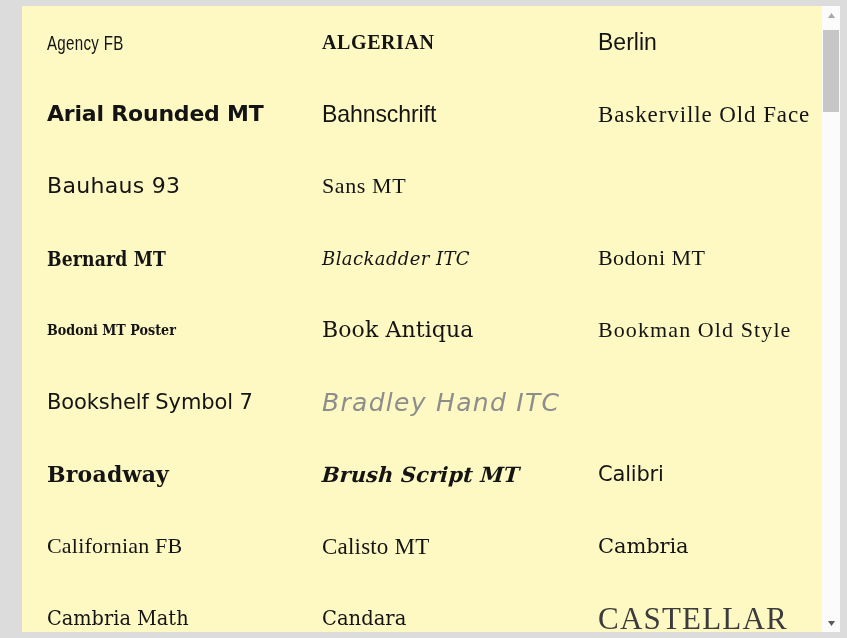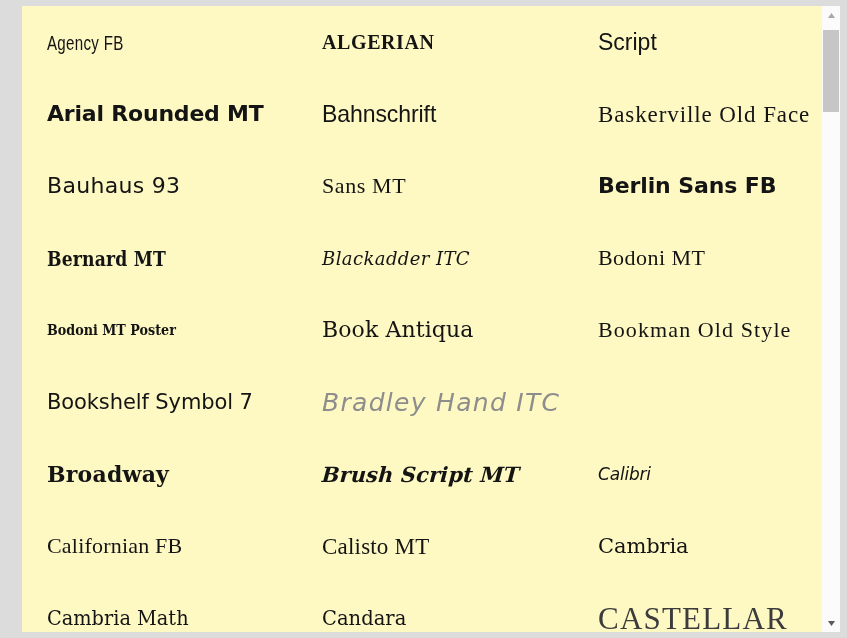--- a/index.html
+++ b/index.html
@@ -86,21 +86,21 @@
   .f-blackadder  { font-family:"DejaVu Serif",serif; font-size:19px; font-style:italic; font-weight:400; letter-spacing:.4px; transform:scaleX(.95); transform-origin:left center; }
   .f-bodonimt    { font-family:"Liberation Serif",serif; font-size:22px; font-weight:400; letter-spacing:.45px; }
   .f-bodoniposter{ font-family:"DejaVu Serif",serif; font-size:15px; font-weight:700; transform:scaleX(.85); transform-origin:left center; letter-spacing:0px; }
   .f-bookantiqua { font-family:"DejaVu Serif",serif; font-size:22px; font-weight:400; letter-spacing:.1px; }
   .f-bookman     { font-family:"Liberation Serif",serif; font-size:22px; font-weight:400; letter-spacing:1.1px; }
   .f-bookshelf   { font-family:"DejaVu Sans",sans-serif; font-size:21px; font-weight:400; letter-spacing:-.1px; }
   .f-bradley     { font-family:"DejaVu Sans",sans-serif; font-size:25px; font-weight:400; font-style:italic; color:#8d8d8d; letter-spacing:1.3px; }
   .f-britannic   { font-family:"DejaVu Serif",serif; font-size:21px; font-weight:700; transform:scaleX(.9); transform-origin:left center; letter-spacing:-.2px; }
   .f-broadway    { font-family:"DejaVu Serif",serif; font-size:22px; font-weight:700; letter-spacing:.2px; }
   .f-brushscript { font-family:"DejaVu Serif",serif; font-size:21px; font-weight:700; font-style:italic; letter-spacing:.1px; transform:skewX(-4deg); transform-origin:left center; }
-  .f-calibri     { font-family:"DejaVu Sans",sans-serif; font-size:17px; font-weight:400; letter-spacing:-.2px;font-style:italic; }
+  .f-calibri     { font-family:"DejaVu Sans",sans-serif; font-size:21px; font-weight:400; letter-spacing:-.2px; }
   .f-californian { font-family:"Liberation Serif",serif; font-size:22px; font-weight:400; letter-spacing:.2px; }
   .f-calisto     { font-family:"Liberation Serif",serif; font-size:23px; font-weight:400; letter-spacing:.2px; }
   .f-cambria     { font-family:"DejaVu Serif",serif; font-size:21px; font-weight:400; letter-spacing:-.1px; }
   .f-cambriamath { font-family:"DejaVu Serif",serif; font-size:21px; font-weight:400; transform:scaleX(.92); transform-origin:left center; }
   .f-candara     { font-family:"DejaVu Serif",serif; font-size:21px; font-weight:400; transform:scaleX(.93); transform-origin:left center; }
   .f-castellar   { font-family:"Liberation Serif",serif; font-size:31px; font-weight:400; text-transform:uppercase; letter-spacing:1.2px; color:#3c3c3c; }
 
   
   #vertical-scrollbar {
     position: absolute;
@@ -177,43 +177,40 @@
   <div id="font-list-panel">
     <div id="font-grid">
         <div class="font-row">
           <div class="font-cell col-0">
             <span class="font-sample f-agency">Agency FB</span>
           </div>
           <div class="font-cell col-1">
             <span class="font-sample f-algerian">ALGERIAN</span>
           </div>
           <div class="font-cell col-2">
-            <span class="font-sample f-arial">Script</span>
+            <span class="font-sample f-arial">Berlin</span>
           </div>
         </div>
         <div class="font-row">
           <div class="font-cell col-0">
             <span class="font-sample f-arialround">Arial Rounded MT</span>
           </div>
           <div class="font-cell col-1">
             <span class="font-sample f-bahnschrift">Bahnschrift</span>
           </div>
           <div class="font-cell col-2">
             <span class="font-sample f-baskerville">Baskerville Old Face</span>
           </div>
         </div>
         <div class="font-row">
           <div class="font-cell col-0">
             <span class="font-sample f-bauhaus">Bauhaus 93</span>
           </div>
           <div class="font-cell col-1">
             <span class="font-sample f-bellmt">Sans MT</span>
-          </div>
-          <div class="font-cell col-2">
-            <span class="font-sample f-berlinsans">Berlin Sans FB</span>
           </div>
         </div>
         <div class="font-row">
           <div class="font-cell col-0">
             <span class="font-sample f-bernard">Bernard MT</span>
           </div>
           <div class="font-cell col-1">
             <span class="font-sample f-blackadder">Blackadder ITC</span>
           </div>
           <div class="font-cell col-2">

